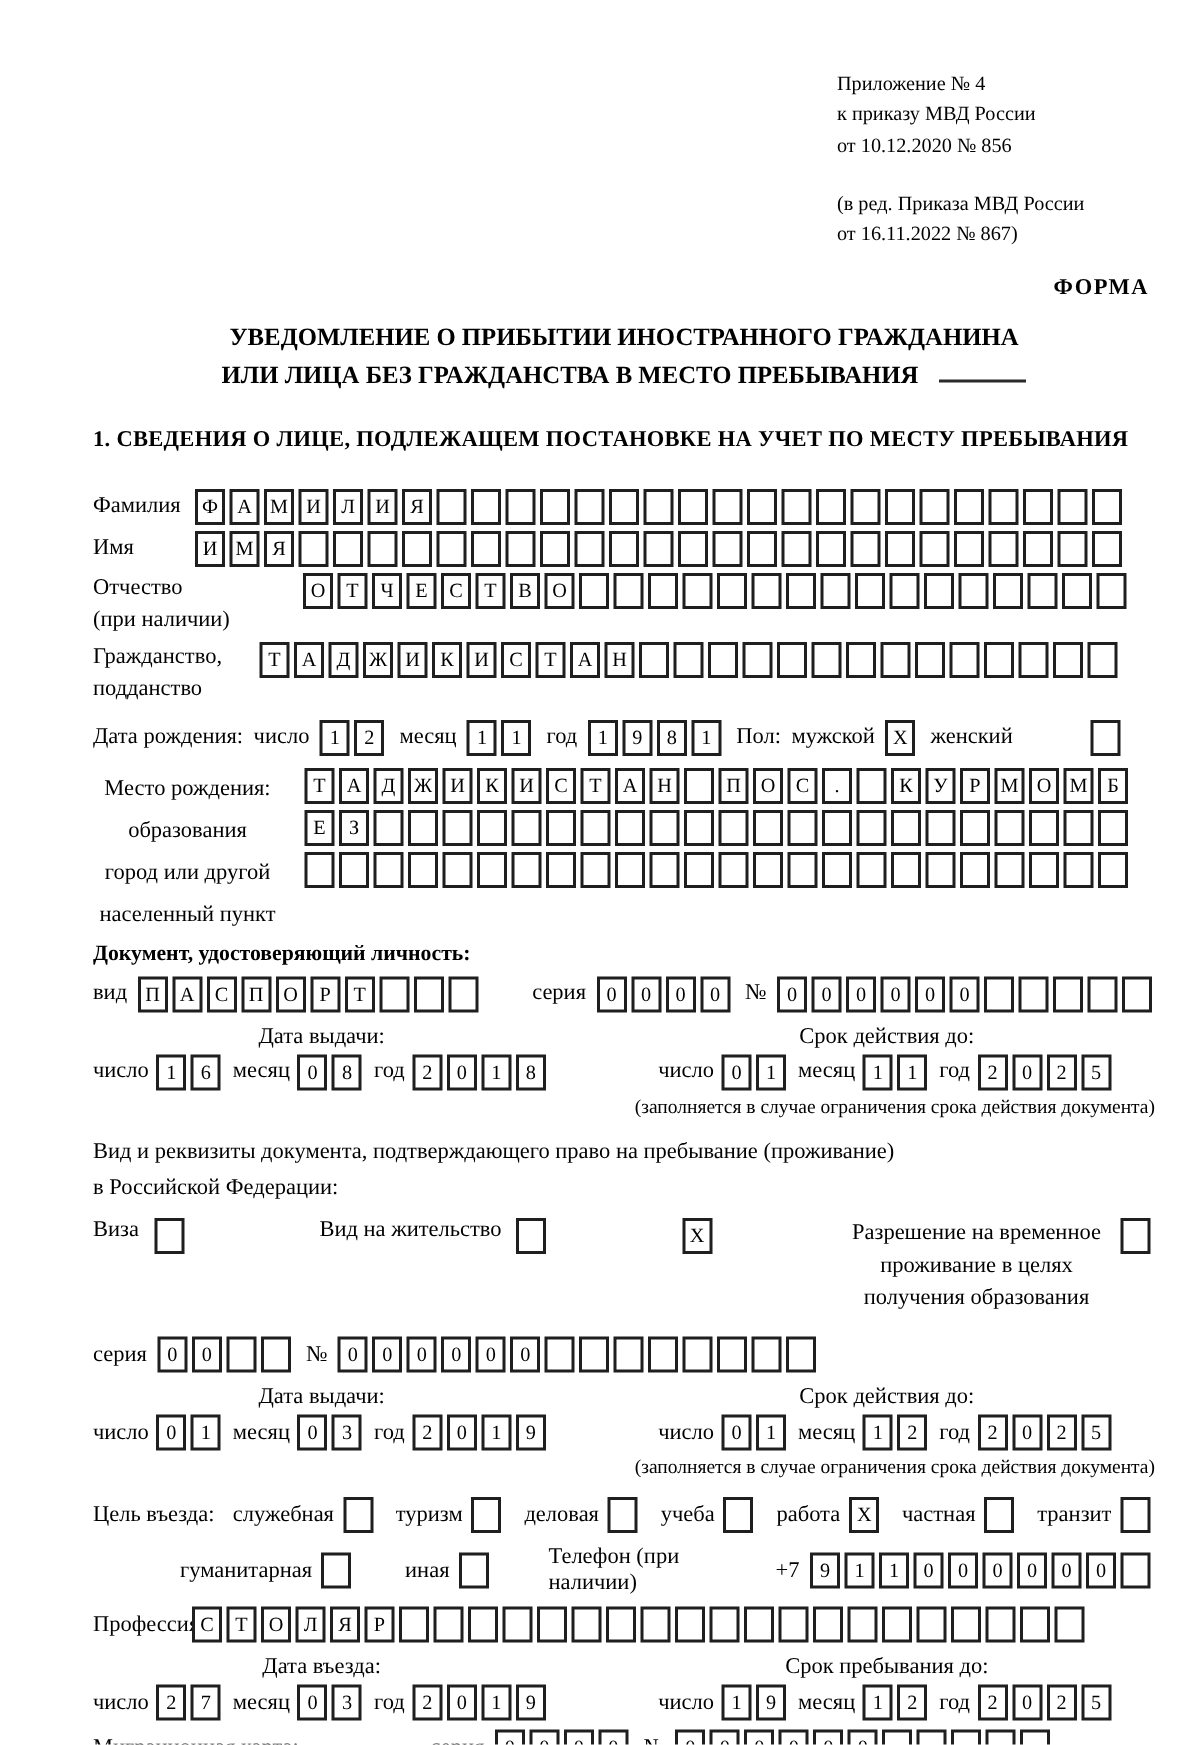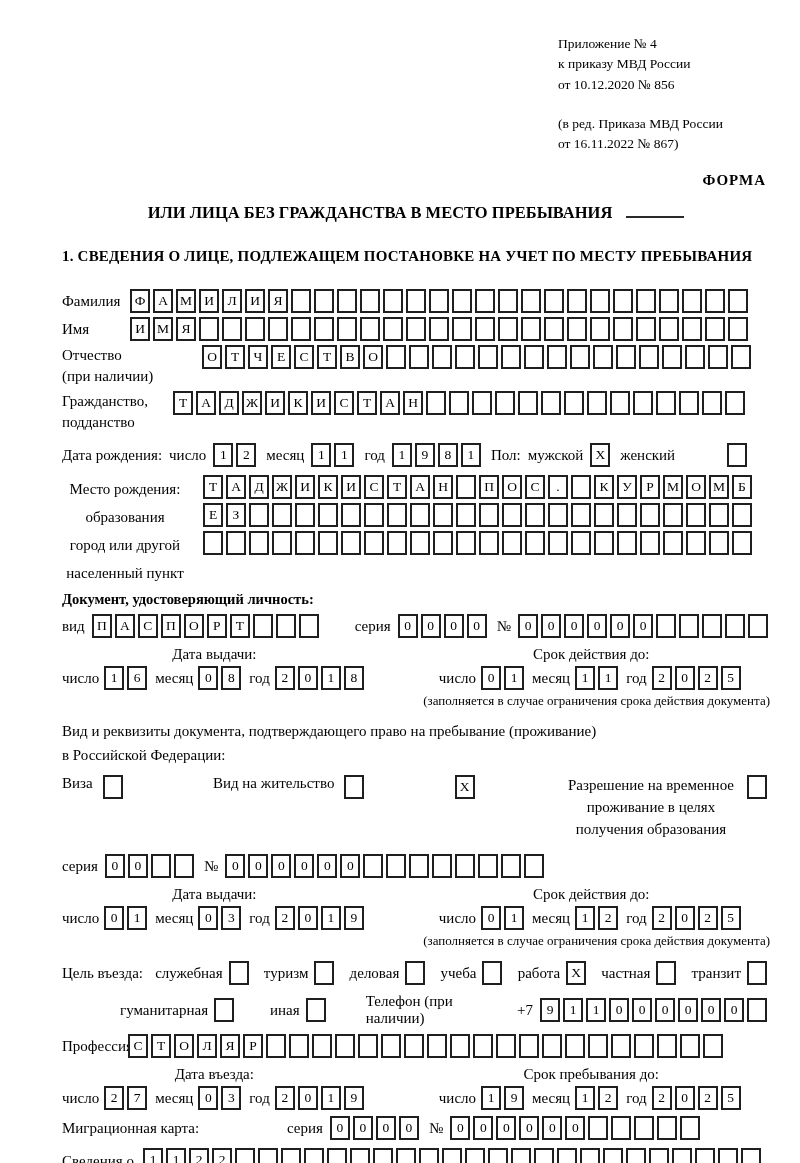--- a/index.html
+++ b/index.html
@@ -3,21 +3,21 @@
 <meta charset="utf-8">
 <style>
   * { box-sizing: border-box; margin: 0; padding: 0; }
   html, body { background: #ffffff; }
   body {
     width: 800px; height: 1163px;
     color: #000;
     font-family: "Liberation Serif", "DejaVu Serif", serif;
     font-size: 15px;
   }
-  .page { width: 800px; height: 1163px; padding: 34px 30px 0 62px; overflow: hidden; }
+  .page { width: 800px; height: 1163px; padding: 46px 30px 0 62px; overflow: hidden; }
 
   .hdr { margin-left: 496px; font-size: 13.5px; line-height: 1.5; }
   .hdr-sub { margin-top: 19px; }
   .forma { text-align: right; font-weight: bold; margin-top: 18px; padding-right: 4px; letter-spacing: 1px; }
 
   .title { text-align: center; font-weight: bold; font-size: 16.5px; line-height: 1.5; margin-top: 12px; }
   .t-underline { display: inline-block; width: 58px; border-bottom: 2.5px solid #2a2a2a; height: 0.9em; margin-left: 14px; }
 
   .sec1 { font-weight: bold; font-size: 15px; margin-top: 22px; letter-spacing: 0.2px; }
 
@@ -80,20 +80,21 @@
     <div>от 10.12.2020 № 856</div>
     <div class="hdr-sub">
       <div>(в ред. Приказа МВД России</div>
       <div>от 16.11.2022 № 867)</div>
     </div>
   </div>
 
   <div class="forma">ФОРМА</div>
 
   <div class="title">
+    <div>УВЕДОМЛЕНИЕ О ПРИБЫТИИ ИНОСТРАННОГО ГРАЖДАНИНА</div>
     <div>
       <span>ИЛИ ЛИЦА БЕЗ ГРАЖДАНСТВА В МЕСТО ПРЕБЫВАНИЯ</span><span class="t-underline"></span>
     </div>
   </div>
 
   <div class="sec1">1. СВЕДЕНИЯ О ЛИЦЕ, ПОДЛЕЖАЩЕМ ПОСТАНОВКЕ НА УЧЕТ ПО МЕСТУ ПРЕБЫВАНИЯ</div>
 
   <div class="row first-field">
     <div class="lbl w68">Фамилия</div>
     <div class="cells">

